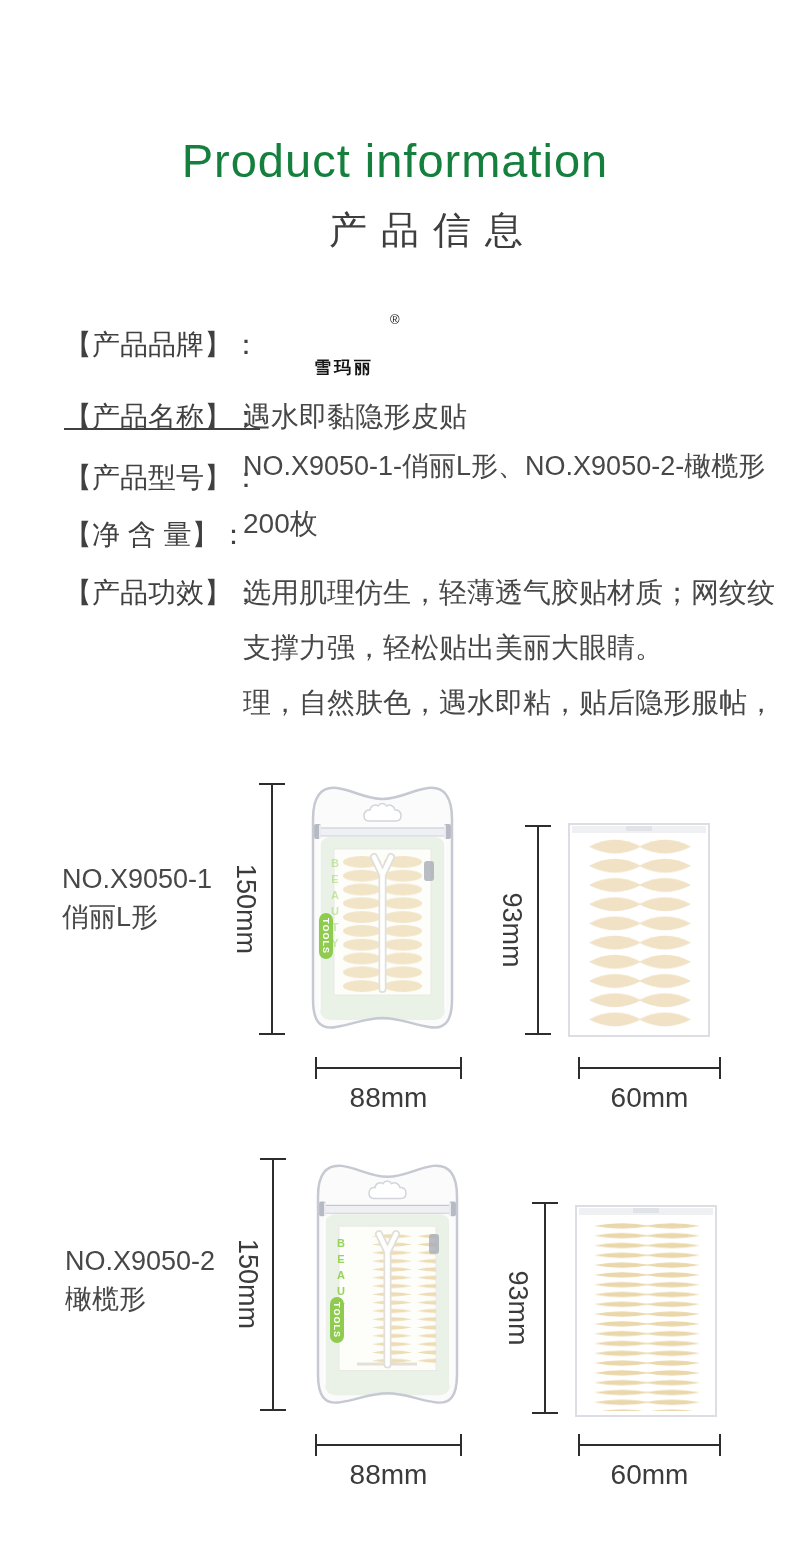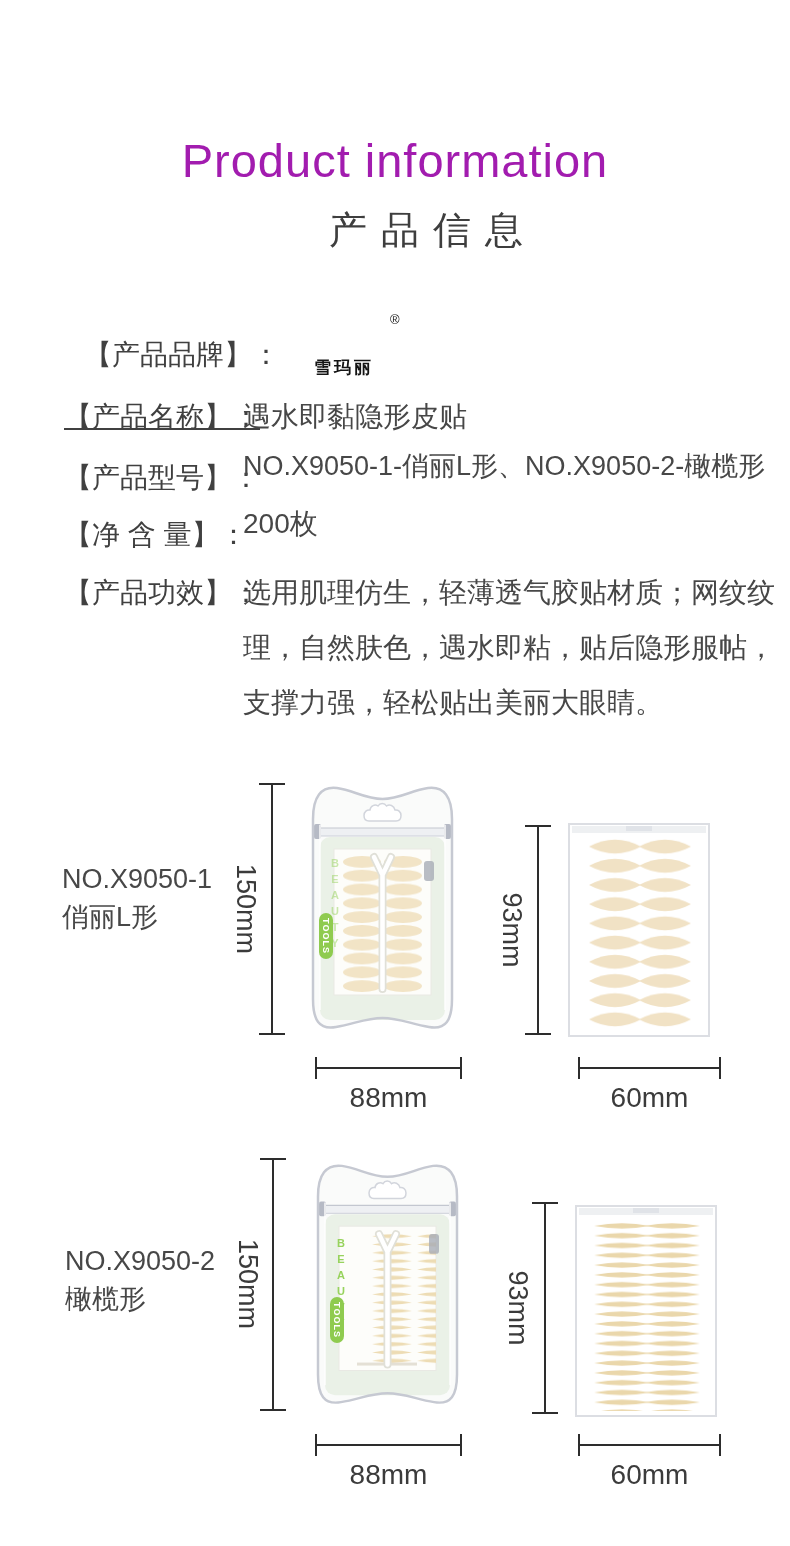--- a/index.html
+++ b/index.html
@@ -3,30 +3,30 @@
 <meta charset="utf-8">
 <style>
   html,body { margin:0; padding:0; background:#fff; }
   .page {
     position:relative; width:790px; height:1546px; background:#ffffff;
     font-family:"Liberation Sans", sans-serif; overflow:hidden; color:#3d3d3d;
   }
   
   .title-en {
     position:absolute; left:0; top:133px; width:790px; text-align:center;
-    font-size:47px; font-weight:300; letter-spacing:1px; color:#a21caf;
+    font-size:47px; font-weight:300; letter-spacing:1px; color:#15803d;
   }
   .title-cn {
     position:absolute; left:0; top:205px; width:790px; text-align:center;
     font-size:38px; font-weight:400; letter-spacing:14px; text-indent:14px; color:#3e3e3e;padding-left:31px;
   }
   
   .info-label { position:absolute; left:64px; font-size:28px; color:#404040; white-space:nowrap; line-height:30px; }
   .info-value { position:absolute; left:243px; font-size:28px; color:#474747; white-space:nowrap; line-height:30px; }
-  .lbl-1 { top:340px;margin-left:20px; } .lbl-2 { top:402px;text-decoration:underline; } .lbl-3 { top:463px; } .lbl-4 { top:520px; } .lbl-5 { top:578px; }
+  .lbl-1 { top:330px; } .lbl-2 { top:402px;text-decoration:underline; } .lbl-3 { top:463px; } .lbl-4 { top:520px; } .lbl-5 { top:578px; }
   .val-2 { top:402px; } .val-3 { top:451px; font-size:27px; } .val-4 { top:509px; }
   .efficacy { position:absolute; left:243px; top:565px; font-size:28px; color:#474747; }
   .efficacy .line { line-height:55px; white-space:nowrap; }
   
   .logo { position:absolute; left:238px; top:310px; width:185px; height:80px; color:#141414; }
   .logo-script { position:absolute; left:0; top:2px; font-family:"DejaVu Serif", serif; font-style:italic; font-size:40px; white-space:nowrap; }
   .logo-script .big-x { font-size:54px; }
   .logo-reg { position:absolute; left:152px; top:2px; font-size:13px; font-style:normal; }
   .logo-cn { position:absolute; left:76px; top:46px; font-size:17px; font-weight:bold; letter-spacing:3px; }
   
@@ -74,22 +74,22 @@
 
   <div class="info-label lbl-3">【产品型号】：</div>
   <div class="info-value val-3">NO.X9050-1-俏丽L形、NO.X9050-2-橄榄形</div>
 
   <div class="info-label lbl-4">【净 含 量】：</div>
   <div class="info-value val-4">200枚</div>
 
   <div class="info-label lbl-5">【产品功效】：</div>
   <div class="efficacy">
     <div class="line">选用肌理仿生，轻薄透气胶贴材质；网纹纹</div>
+    <div class="line">支撑力强，轻松贴出美丽大眼睛。</div>
     <div class="line">理，自然肤色，遇水即粘，贴后隐形服帖，</div>
-    <div class="line">支撑力强，轻松贴出美丽大眼睛。</div>
   </div>
 
   <div class="model-label" style="left:62px; top:860px;">
     <div>NO.X9050-1</div>
     <div>俏丽L形</div>
   </div>
 
   <div class="dim-v" style="left:271px; top:784px; height:250px;"></div>
   <div class="vtext" style="left:185px; top:893px;">150mm</div>
 

